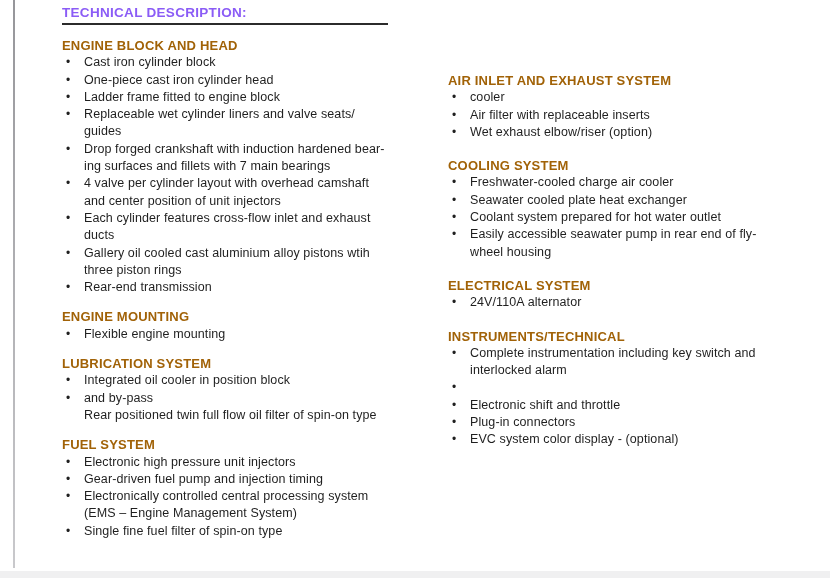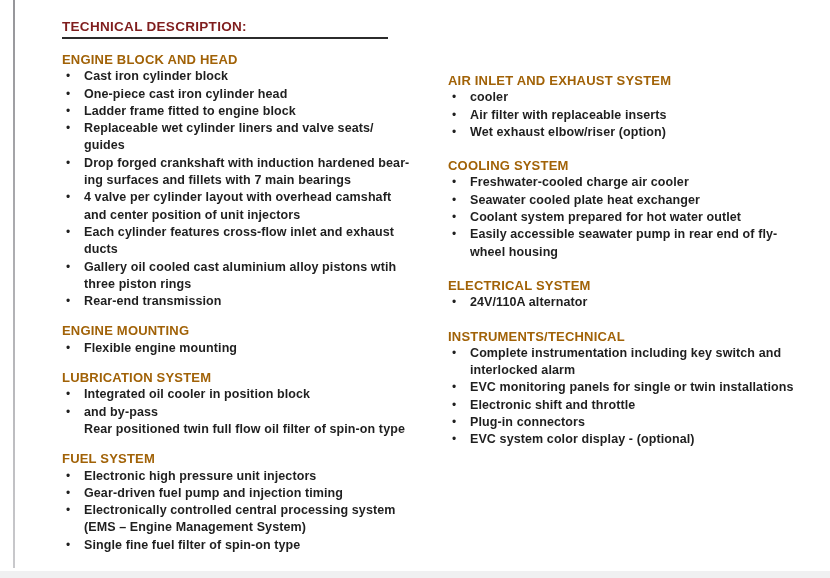--- a/index.html
+++ b/index.html
@@ -25,27 +25,27 @@
     background: #f0f0f1;
   }
   .col {
     position: absolute;
     top: 0;
   }
   .col-left  { left: 62px;  width: 350px; }
   .col-right { left: 448px; top: 56px; width: 350px; }
   .title {
     display: inline-block;
-    padding: 19px 0 3px 0;
+    padding: 5px 0 3px 0;
     width: 326px;
     border-bottom: 2px solid #2b2b2b;
     font-size: 13.5px;
     font-weight: bold;
     letter-spacing: 0.3px;
-    color: #7f1d1d;
+    color: #8b5cf6;
     white-space: nowrap;
   }
   .section { margin-top: 12px; }
   .col-right .section { margin-top: 16px; }
   .col-right .section:first-child { margin-top: 16px; }
   .section-heading {
     font-size: 13px;
     font-weight: bold;
     line-height: 17.3px;
     letter-spacing: 0.2px;
@@ -59,21 +59,20 @@
     font-size: 12px;
     line-height: 17.3px;
     color: #1f1f1f;
   }
   .item-lines { display: flex; flex-direction: column; }
   .line {
     font-size: 12.5px;
     line-height: 17.3px;
     letter-spacing: 0.1px;
     white-space: nowrap;
-    font-weight: bold;
   }
 </style>
 </head>
 <body>
 
 <div class="page">
   <div class="left-rule"></div>
   <div class="bottom-strip"></div>
 
   <div class="col col-left">
@@ -265,23 +264,20 @@
       <div class="section-heading">INSTRUMENTS/TECHNICAL</div>
       <div class="item">
         <span class="bullet">•</span>
         <span class="item-lines">
           <span class="line">Complete instrumentation including key switch and</span>
           <span class="line">interlocked alarm</span>
         </span>
       </div>
       <div class="item">
         <span class="bullet">•</span>
-        <span class="item-lines">
-            <span class="line">EVC monitoring panels for single or twin installations</span>
-          </span>
       </div>
       <div class="item">
         <span class="bullet">•</span>
         <span class="item-lines">
             <span class="line">Electronic shift and throttle</span>
           </span>
       </div>
       <div class="item">
         <span class="bullet">•</span>
         <span class="item-lines">

